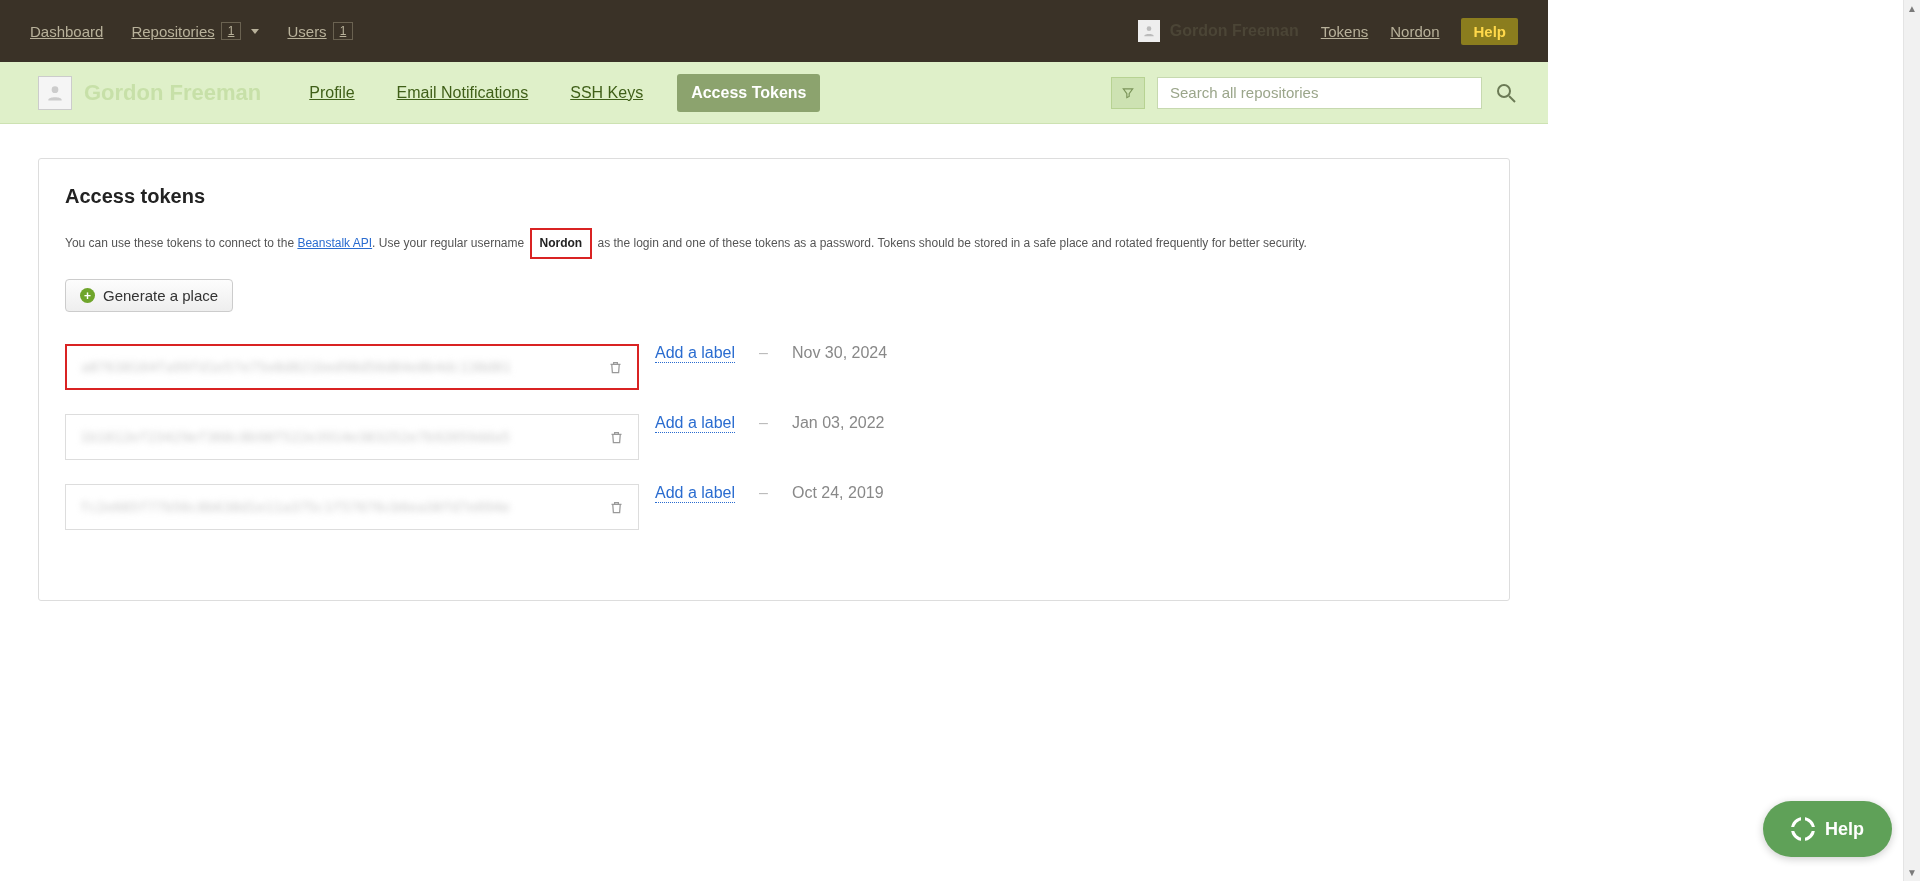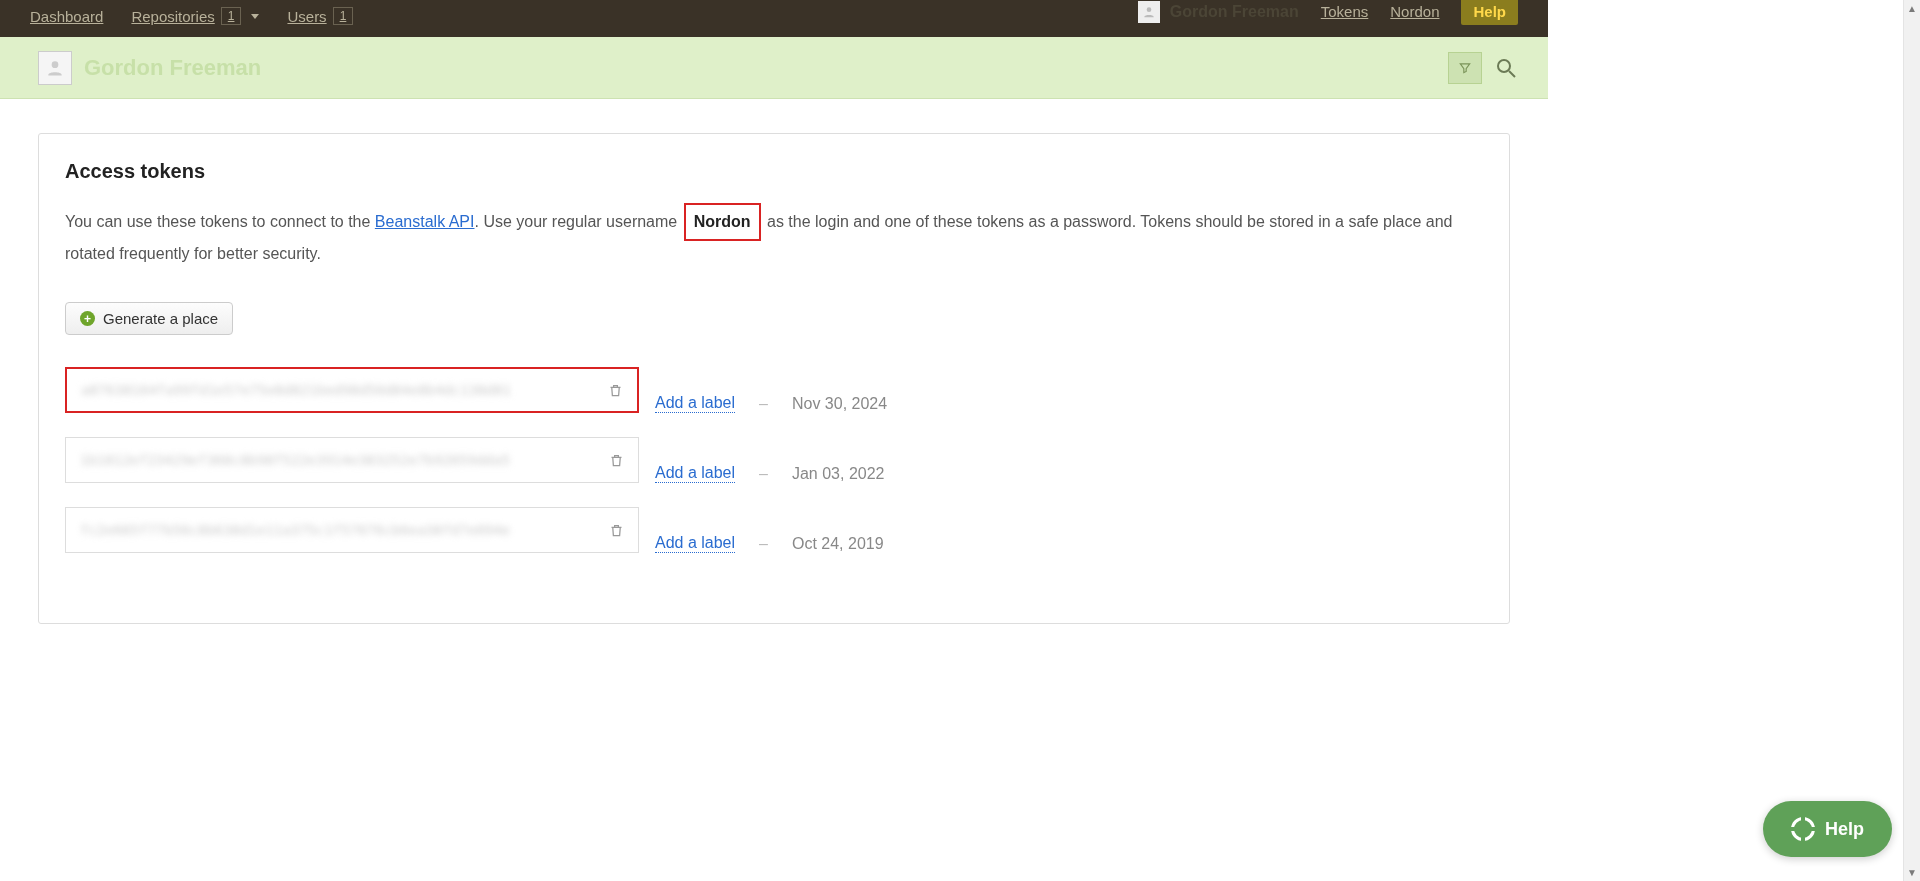--- a/index.html
+++ b/index.html
@@ -8,24 +8,24 @@
     font-size: 14px;
     color: #333;
     background: #fff;
     width: 1548px;
   }
   a { color: inherit; }
 
   
   .topbar {
     background: #3a3227;
-    height: 37px;
+    height: 62px;
     display: flex;
-    align-items: flex-end;
-    padding: 12px 30px;
+    align-items: center;
+    padding: 4px 30px;
     color: #b8b19a;
   }
   .topbar-left { display: flex; align-items: center; gap: 28px; }
   .topbar-link {
     color: #b8b19a;
     text-decoration: underline;
     cursor: pointer;
     display: inline-flex;
     align-items: center;
     gap: 6px;
@@ -132,24 +132,24 @@
     border-radius: 3px;
     padding: 26px 26px 46px 26px;
   }
   .h1 {
     font-size: 20px;
     font-weight: 700;
     color: #222;
     margin-bottom: 20px;
   }
   .intro {
-    font-size: 16px;
+    font-size: 12px;
     color: #555;
     line-height: 1.6;
-    margin-bottom: 36px;
+    margin-bottom: 20px;
   }
   .intro a { color: #2a6cd0; text-decoration: underline; cursor: pointer; }
   .highlight-username {
     display: inline-block;
     border: 2px solid #d92323;
     color: #222;
     font-weight: 700;
     padding: 4px 8px;
     margin: 0 2px;
   }
@@ -166,21 +166,21 @@
   }
   .plus-circle {
     width: 15px; height: 15px; border-radius: 50%;
     background: #6fa52b; color: #fff;
     display: inline-flex; align-items: center; justify-content: center;
     font-size: 12px; font-weight: 700; line-height: 1;
   }
 
   .tokens-list { margin-top: 32px; }
   .token-row {
-    display: flex; align-items: flex-end; gap: 16px;
+    display: flex; align-items: flex-start; gap: 16px;
     margin-bottom: 24px;
   }
   .token-box {
     width: 574px; height: 46px;
     border: 1px solid #ddd;
     display: flex; align-items: center; justify-content: space-between;
     padding: 0 14px;
     font-family: monospace;
     font-size: 14px;
     color: #ccc;
@@ -268,27 +268,34 @@
 </div>
 
 <div class="subbar">
   <span class="avatar-med">
     <svg width="20" height="20" viewBox="0 0 24 24" fill="#ccc">
         <circle cx="12" cy="8" r="4"></circle>
         <path d="M4 20c0-4 16-4 16 0v1H4z"></path>
       </svg>
   </span>
   <span class="subbar-name">Gordon Freeman</span>
+  <div class="subtabs">
+    <a class="subtab">Profile</a>
+    <a class="subtab">Email Notifications</a>
+    <a class="subtab">SSH Keys</a>
+    <span class="subtab active">Access Tokens</span>
+  </div>
   <div class="subbar-spacer"></div>
   <div class="search-wrap">
     <span class="filter-box">
       <svg width="14" height="14" viewBox="0 0 24 24" fill="none" stroke="#7b9459" stroke-width="2">
           <path d="M4 5h16l-6 8v5l-4 2v-7z"></path>
         </svg>
     </span>
+    <input class="search-input" placeholder="Search all repositories" style="">
     <span>
       <svg class="search-icon" viewBox="0 0 24 24" fill="none" stroke="#6b7a55" stroke-width="2">
           <circle cx="10" cy="10" r="6"></circle>
           <line x1="15" y1="15" x2="21" y2="21"></line>
         </svg>
     </span>
   </div>
 </div>
 
 <div class="content-outer">

